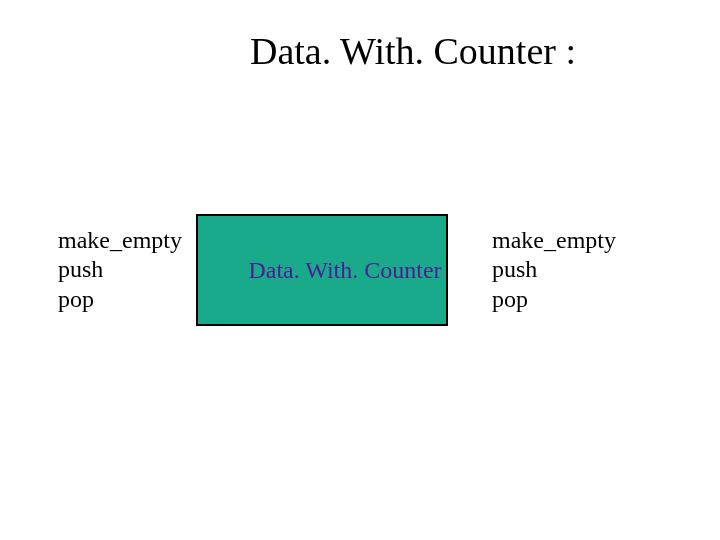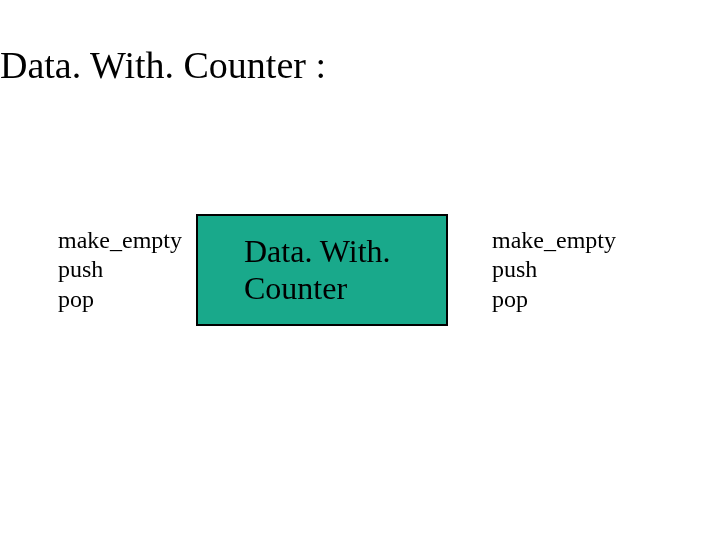--- a/index.html
+++ b/index.html
@@ -7,24 +7,24 @@
     padding: 0;
     width: 720px;
     height: 540px;
     background: #ffffff;
     font-family: "Times New Roman", Times, serif;
     position: relative;
     overflow: hidden;
   }
   .title {
     position: absolute;
-    top: 42px;
+    top: 28px;
     left: 0;
     width: 576px;
-    text-align: left;
+    text-align: right;
     font-size: 38px;
     line-height: 1.25;
     color: #000;
   }
   .ops-left {
     position: absolute;
     left: 58px;
     top: 226px;
     font-size: 24px;
     line-height: 1.22;
@@ -44,22 +44,22 @@
     top: 214px;
     width: 248px;
     height: 108px;
     background: #19a98b;
     border: 2px solid #000;
     display: flex;
     align-items: center;
     justify-content: center;
   }
   .box-label {
-    font-size: 32px;
-    color: #000000;
+    font-size: 24px;
+    color: #4c1d95;
     margin-left: 46px;
   }
 </style>
 </head>
 <body>
 
 <div class="title">
   <span>Data. With. Counter :</span><br>
 </div>
 

